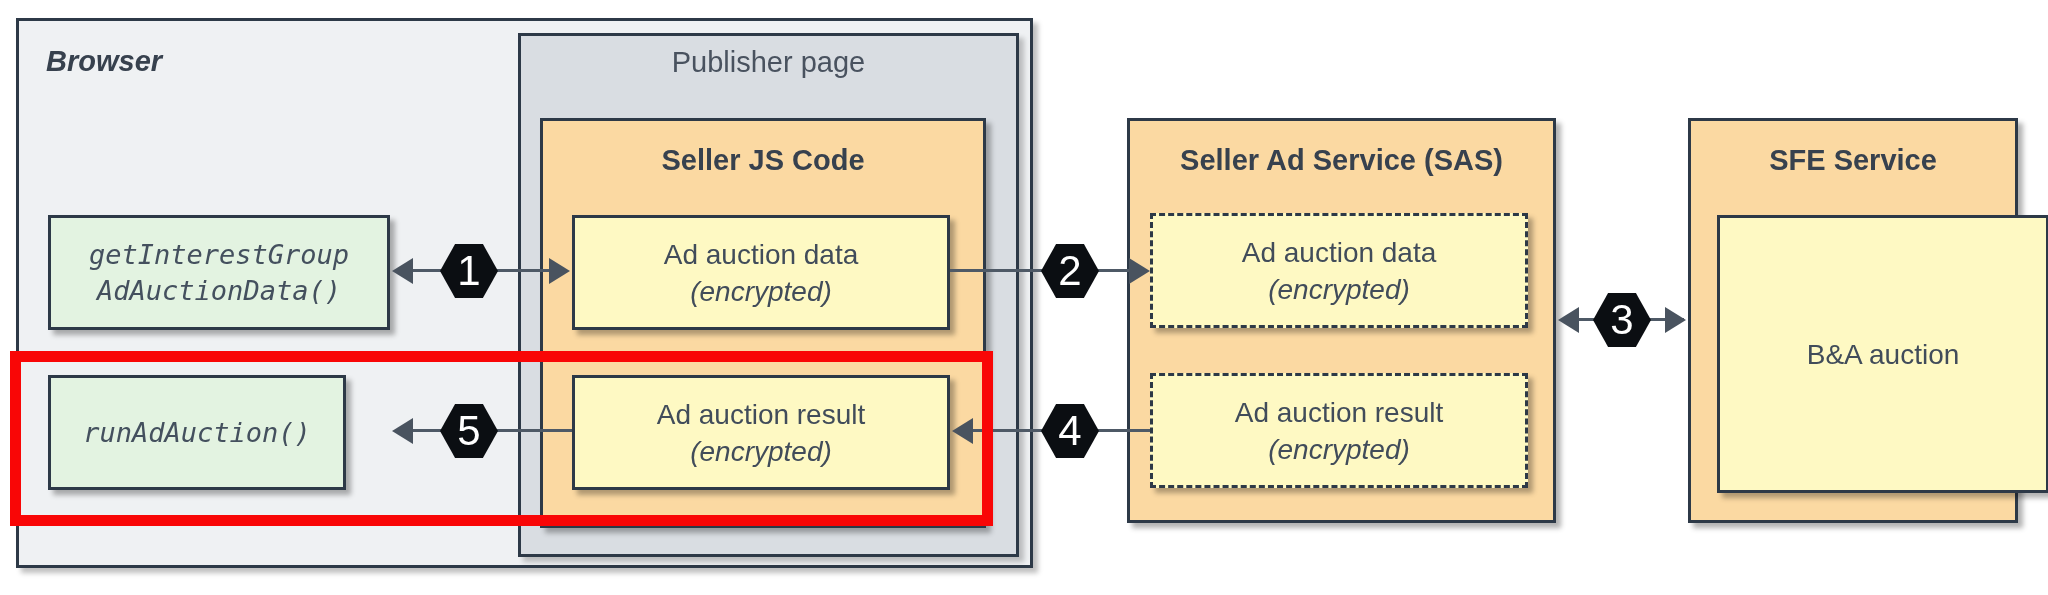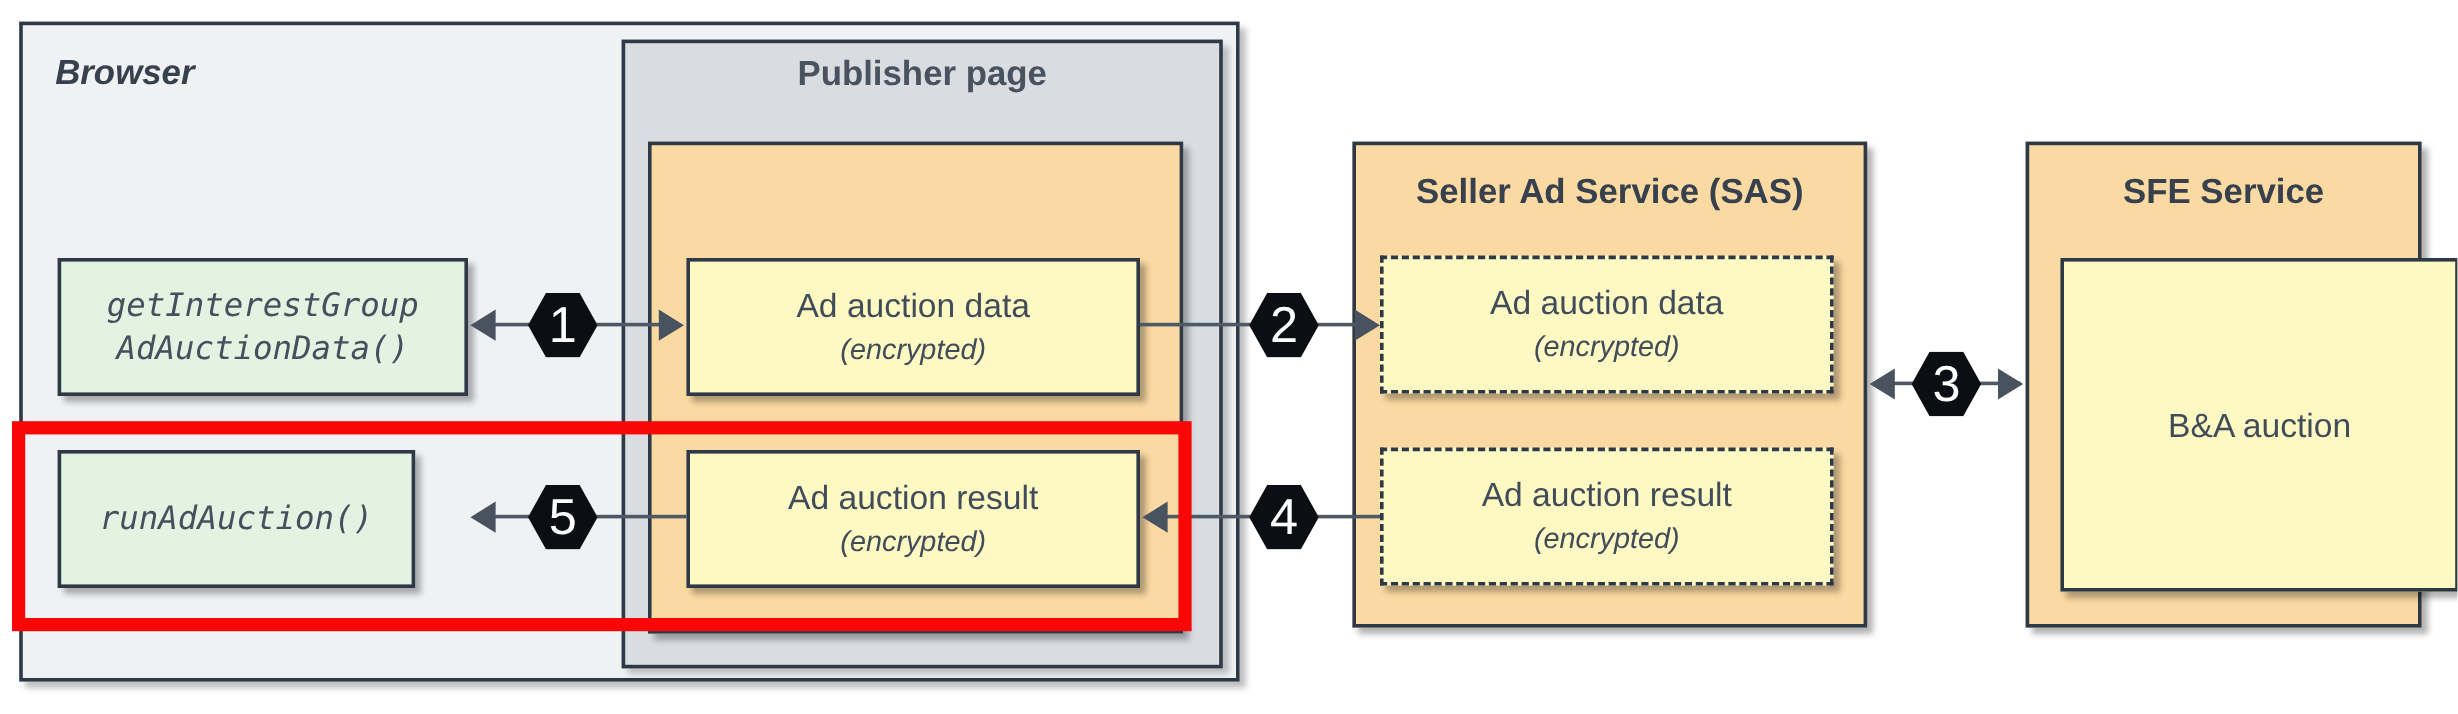--- a/index.html
+++ b/index.html
@@ -30,23 +30,23 @@
   .js-panel-2  { left:572px;  top:375px; width:378px; height:115px; }
   .sas-panel-1 { left:1150px; top:213px; width:378px; height:115px; }
   .sas-panel-2 { left:1150px; top:373px; width:378px; height:115px; }
   .sfe-panel   { left:1717px; top:215px; width:332px; height:278px; }
   .green-panel-1 { left:48px; top:215px; width:342px; height:115px; background:#e3f3e1; }
   .green-panel-2 { left:48px; top:375px; width:298px; height:115px; background:#e3f3e1; }
 
   
   .title-bold { font-weight:bold; font-size:29px; color:#37414e; z-index:5; }
   .title-reg  { font-size:29px; color:#49525f; z-index:5; }
-  .centered   { text-align:center;font-weight:bold; }
+  .centered   { text-align:center; }
   .box-line1  { font-size:28px; color:#414c5a; line-height:37px; }
-  .box-line2  { font-size:24px; color:#414c5a; line-height:37px; font-style:italic; }
+  .box-line2  { font-size:28px; color:#414c5a; line-height:37px; font-style:italic; }
   .mono       { font-family:"DejaVu Sans Mono", monospace; font-style:italic;
                 font-size:27px; color:#44505e; line-height:36px; }
   .browser-title   { left:46px;  top:45px;font-style:italic; }
   .publisher-title { left:518px; top:46px;  width:501px; }
   .sellerjs-title  { left:540px; top:144px; width:446px; }
   .sas-title       { left:1127px; top:144px; width:429px; }
   .sfe-title       { left:1688px; top:144px; width:330px; }
 
   
   .line { height:3px; background:#4e5966; z-index:6; }
@@ -92,20 +92,21 @@
 <div id="canvas">
 
   <div class="abs browser-box"></div>
   <div class="abs publisher-box"></div>
   <div class="abs sellerjs-box"></div>
   <div class="abs sas-box"></div>
   <div class="abs sfe-box"></div>
 
   <div class="abs title-bold browser-title">Browser</div>
   <div class="abs title-reg centered publisher-title">Publisher page</div>
+  <div class="abs title-bold centered sellerjs-title">Seller JS Code</div>
   <div class="abs title-bold centered sas-title">Seller Ad Service (SAS)</div>
   <div class="abs panel green-panel-1">
     <span class="mono">getInterestGroup</span>
     <span class="mono">AdAuctionData()</span>
   </div>
 
   <div class="abs title-bold centered sfe-title">SFE Service</div>
   <div class="abs panel green-panel-2">
     <span class="mono">runAdAuction()</span>
   </div>

